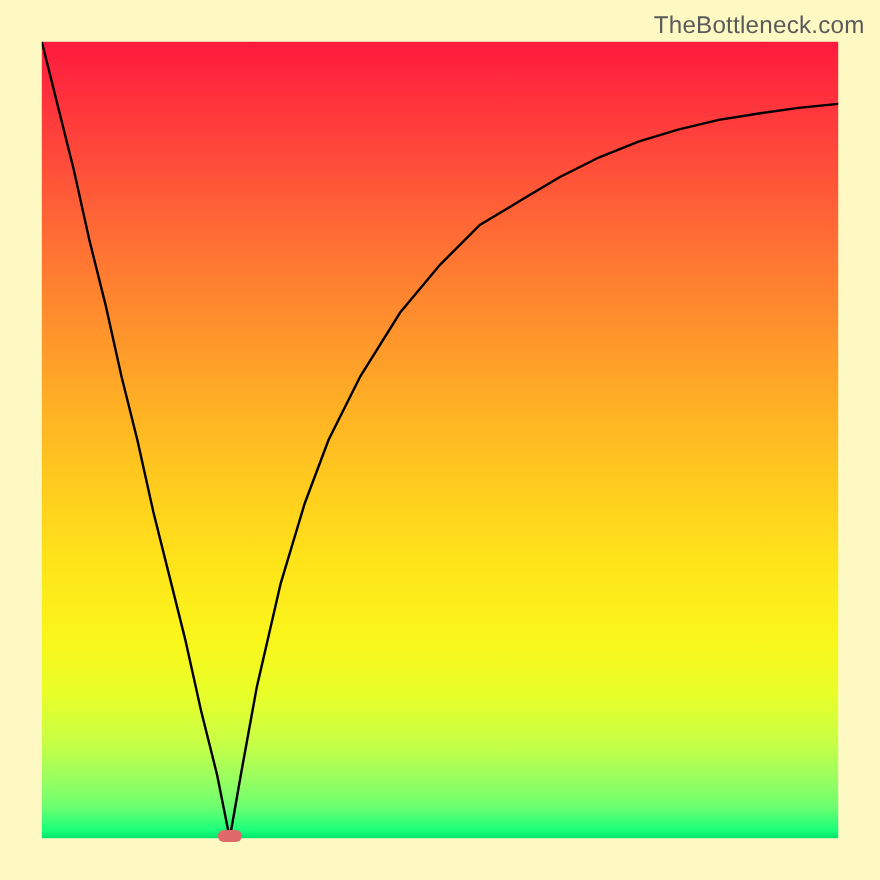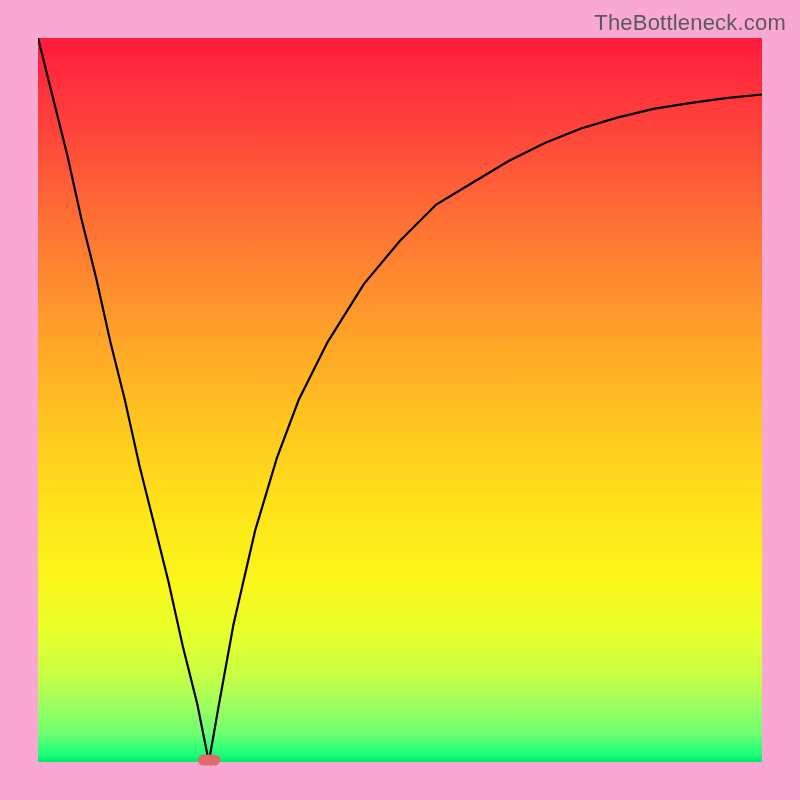--- a/index.html
+++ b/index.html
@@ -10,21 +10,21 @@
     background: #000000;
     overflow: hidden;
     font-family: Arial, Helvetica, sans-serif;
   }
   .frame {
     position: absolute;
     top: 0;
     left: 0;
     width: 800px;
     height: 800px;
-    background: #f9a8d4;
+    background: #fef9c3;
   }
   .plot {
     position: absolute;
     top: 38px;
     left: 38px;
     width: 724px;
     height: 724px;
     
     background: linear-gradient(
       to bottom,

